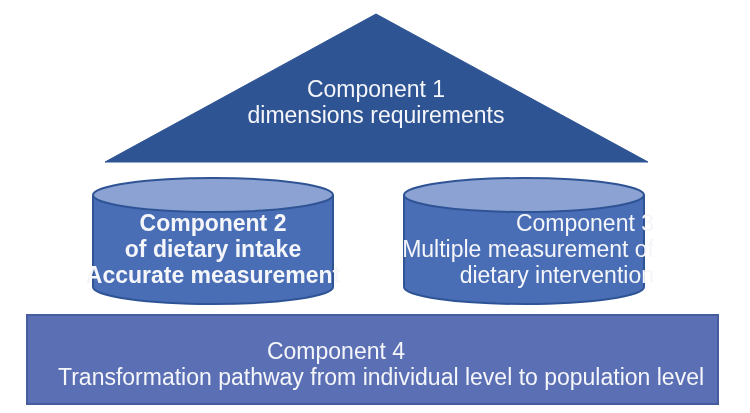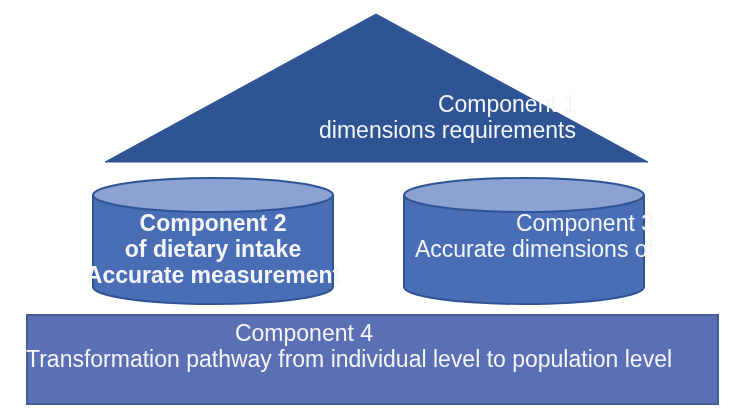--- a/index.html
+++ b/index.html
@@ -23,24 +23,24 @@
   .label {
     position: absolute;
     text-align: center;
     color: var(--text, #f5f6fa);
     font-size: 23px;
     line-height: 26px;
     letter-spacing: 0;
     pointer-events: none;
     white-space: nowrap;
   }
-  .label-comp1 { left: 176px; top: 91px;  width: 400px; text-align: right; }
+  .label-comp1 { left: 176px; top: 76px;  width: 400px; }
   .label-comp2 { left: 83px;  top: 210px; width: 260px; font-weight: bold; }
   .label-comp3 { left: 394px; top: 210px; width: 260px; text-align: right; }
-  .label-comp4 { left: 26px;  top: 320px; width: 556px; }
+  .label-comp4 { left: 26px;  top: 338px; width: 556px; padding-left: 32px; }
 </style>
 </head>
 <body>
 
 <div class="canvas">
 
   <svg class="shapes-layer" width="750" height="413" viewBox="0 0 750 413" aria-hidden="true">
 
     <polygon points="376,14 105,162 648,162" fill="var(--triangle-fill)" stroke="var(--triangle-fill)" stroke-width="1"></polygon>
 
@@ -69,21 +69,22 @@
   </div>
 
   <div class="label label-comp2">
     <div>Component 2</div>
     <div>of dietary intake</div>
     <div>Accurate measurement</div>
   </div>
 
   <div class="label label-comp3">
     <div>Component 3</div>
-    <div>Accurate dimensions of</div>
+    <div>Multiple measurement of</div>
+    <div>dietary intervention</div>
   </div>
 
   <div class="label label-comp4">
     <div>Component 4</div>
     <div>Transformation pathway from individual level to population level</div>
   </div>
 
 </div>
 
 </body></html>

